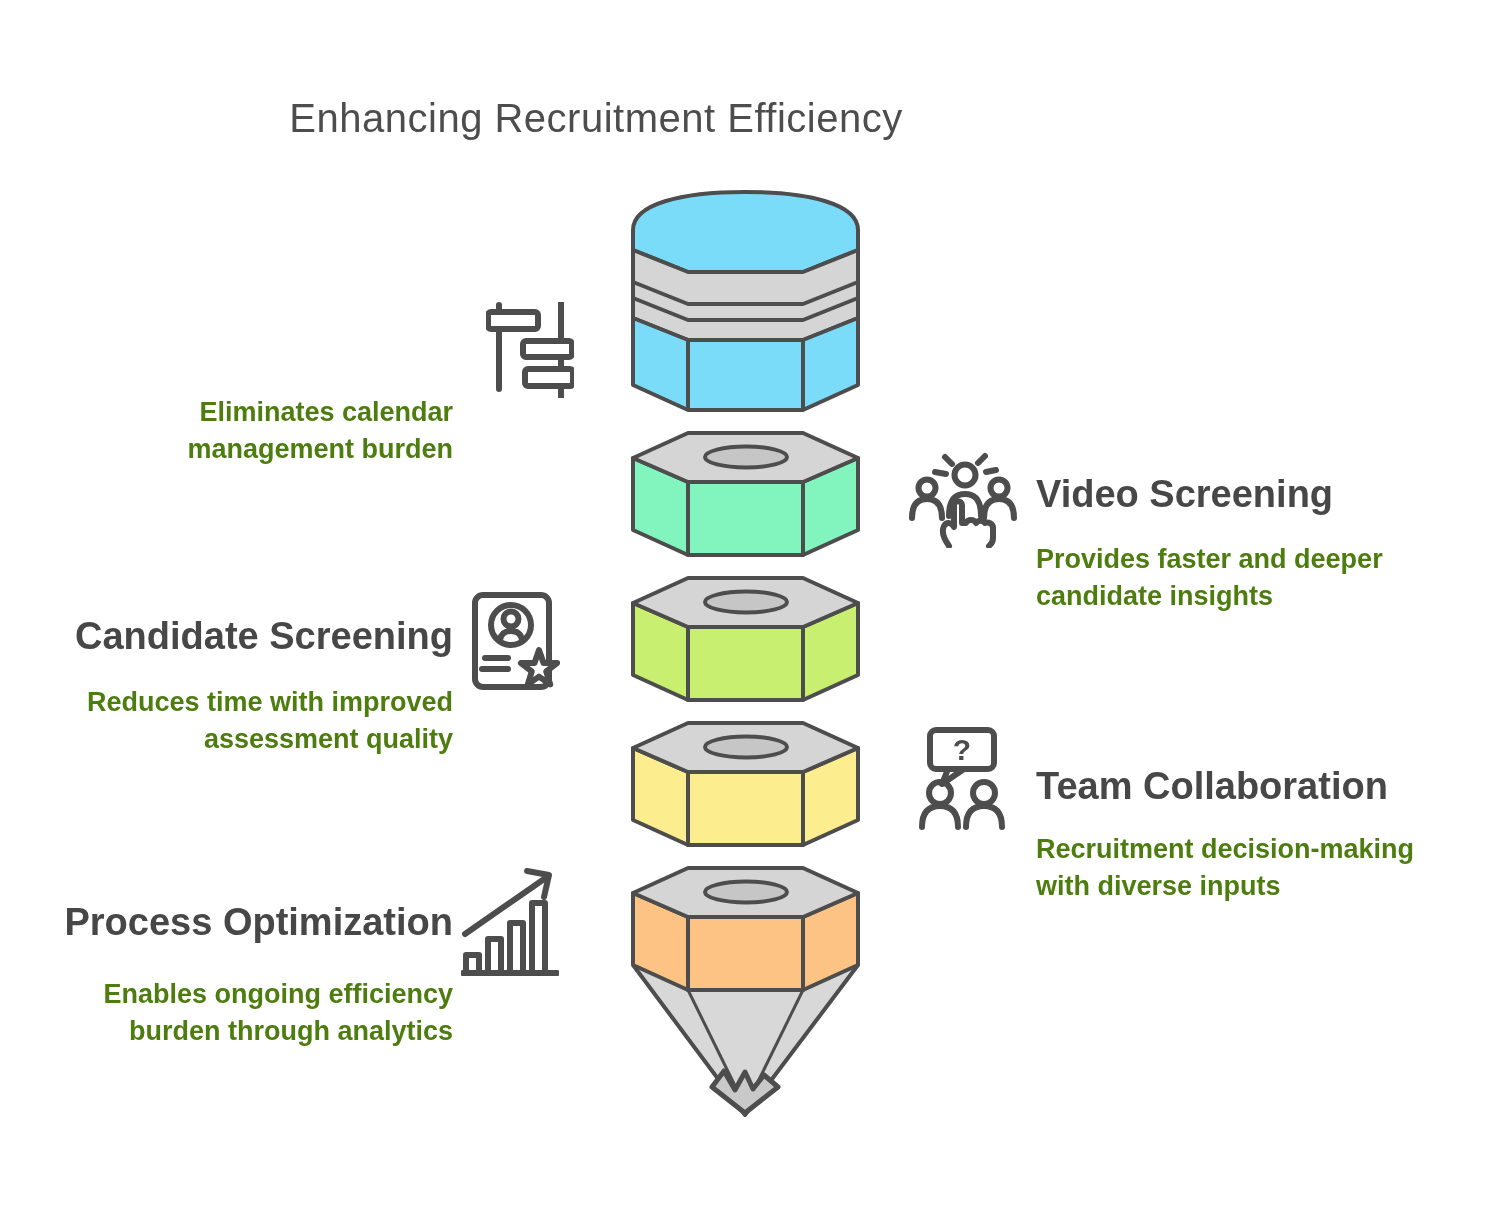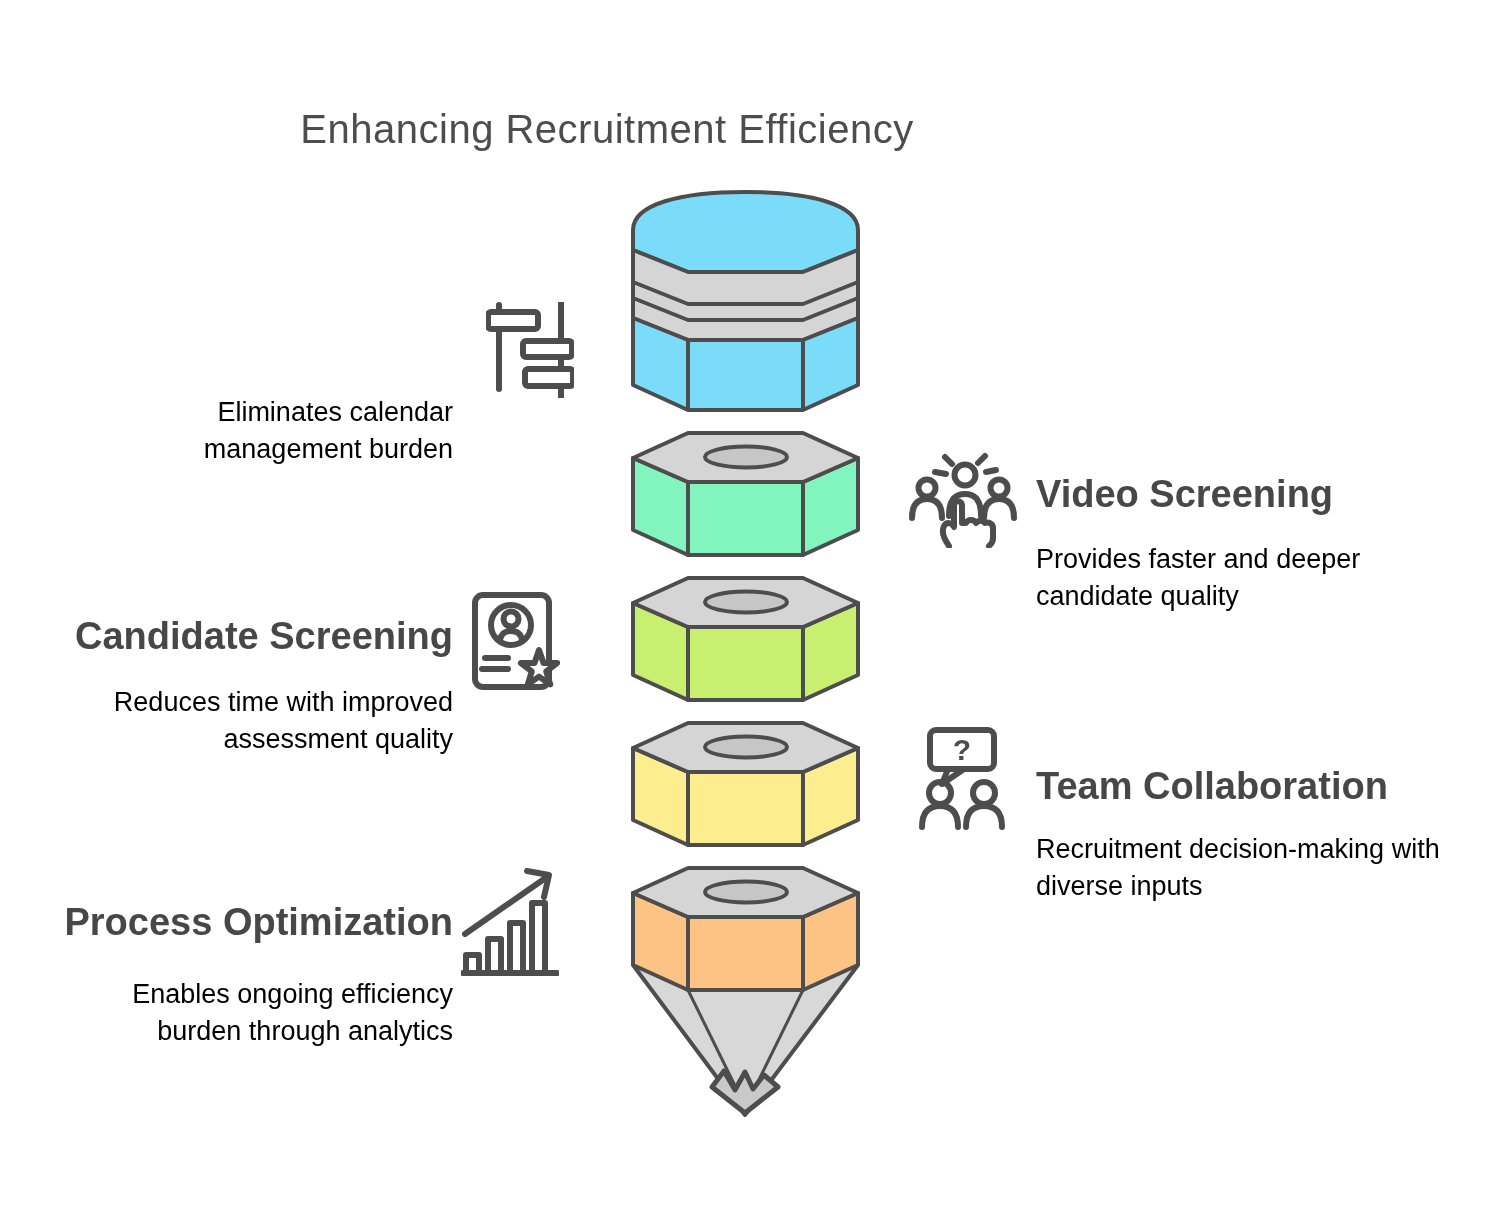--- a/index.html
+++ b/index.html
@@ -2,27 +2,27 @@
 <html><head>
 <meta charset="utf-8">
 <style>
   html,body{margin:0;padding:0;background:#ffffff;}
   .canvas{
     position:relative;width:1492px;height:1213px;background:#ffffff;overflow:hidden;
     font-family:"Liberation Sans", sans-serif;color:#4a4a4a;
   }
   .title{
     position:absolute;left:0;top:92px;width:1184px;text-align:center;
-    font-size:40px;font-weight:normal;color:#4d4d4d;margin:15px;letter-spacing:0.5px;
+    font-size:40px;font-weight:normal;color:#4d4d4d;margin:4px;letter-spacing:0.5px;
   }
   .heading{
     position:absolute;font-size:38px;font-weight:bold;line-height:48px;color:#474747;
   }
   .desc{
-    position:absolute;font-size:27px;font-weight:normal;line-height:37px;color:#000000;
+    position:absolute;font-size:27px;font-weight:bold;line-height:37px;color:#4d7c0f;
   }
   .left-col{right:1039px;text-align:right;}
   .right-col{left:1036px;text-align:left;}
   .h1{top:273px;width:320px;}
   .d1{top:394px;width:320px;}
   .h2{top:612px;width:520px;}
   .d2{top:684px;width:400px;}
   .h3{top:898px;width:520px;}
   .d3{top:976px;width:380px;}
   .h4{top:470px;width:420px;}
@@ -141,21 +141,21 @@
     <line class="ic" x1="4" y1="66" x2="86" y2="9"></line>
     <path class="ic" d="M66,3 L88,7 L83,29"></path>
     <rect class="icf" x="5" y="87" width="13" height="18"></rect>
     <rect class="icf" x="27" y="71" width="13" height="34"></rect>
     <rect class="icf" x="49" y="55" width="13" height="50"></rect>
     <rect class="icf" x="71" y="35" width="13" height="70"></rect>
     <line class="ic" x1="2" y1="105" x2="96" y2="105"></line>
   </svg>
 
   <div class="heading right-col h4">Video Screening</div>
-  <div class="desc right-col d4">Provides faster and deeper candidate quality</div>
+  <div class="desc right-col d4">Provides faster and deeper candidate insights</div>
   <svg class="icon i4" width="110" height="104" viewBox="0 0 110 104">
     <circle class="ic" cx="19" cy="44" r="8.5"></circle>
     <path class="ic" d="M4,74 C4,60 10,55 19,55 C28,55 34,60 34,74"></path>
     <circle class="ic" cx="91" cy="44" r="8.5"></circle>
     <path class="ic" d="M76,74 C76,60 82,55 91,55 C100,55 106,60 106,74"></path>
     <circle class="ic" cx="57" cy="31" r="10.5"></circle>
     <path class="ic" d="M41,72 C41,56 47,50 57,50 C67,50 73,56 73,72"></path>
     <line class="ic" x1="37" y1="13" x2="44" y2="20"></line>
     <line class="ic" x1="27" y1="28" x2="38" y2="30"></line>
     <line class="ic" x1="77" y1="12" x2="70" y2="19"></line>

